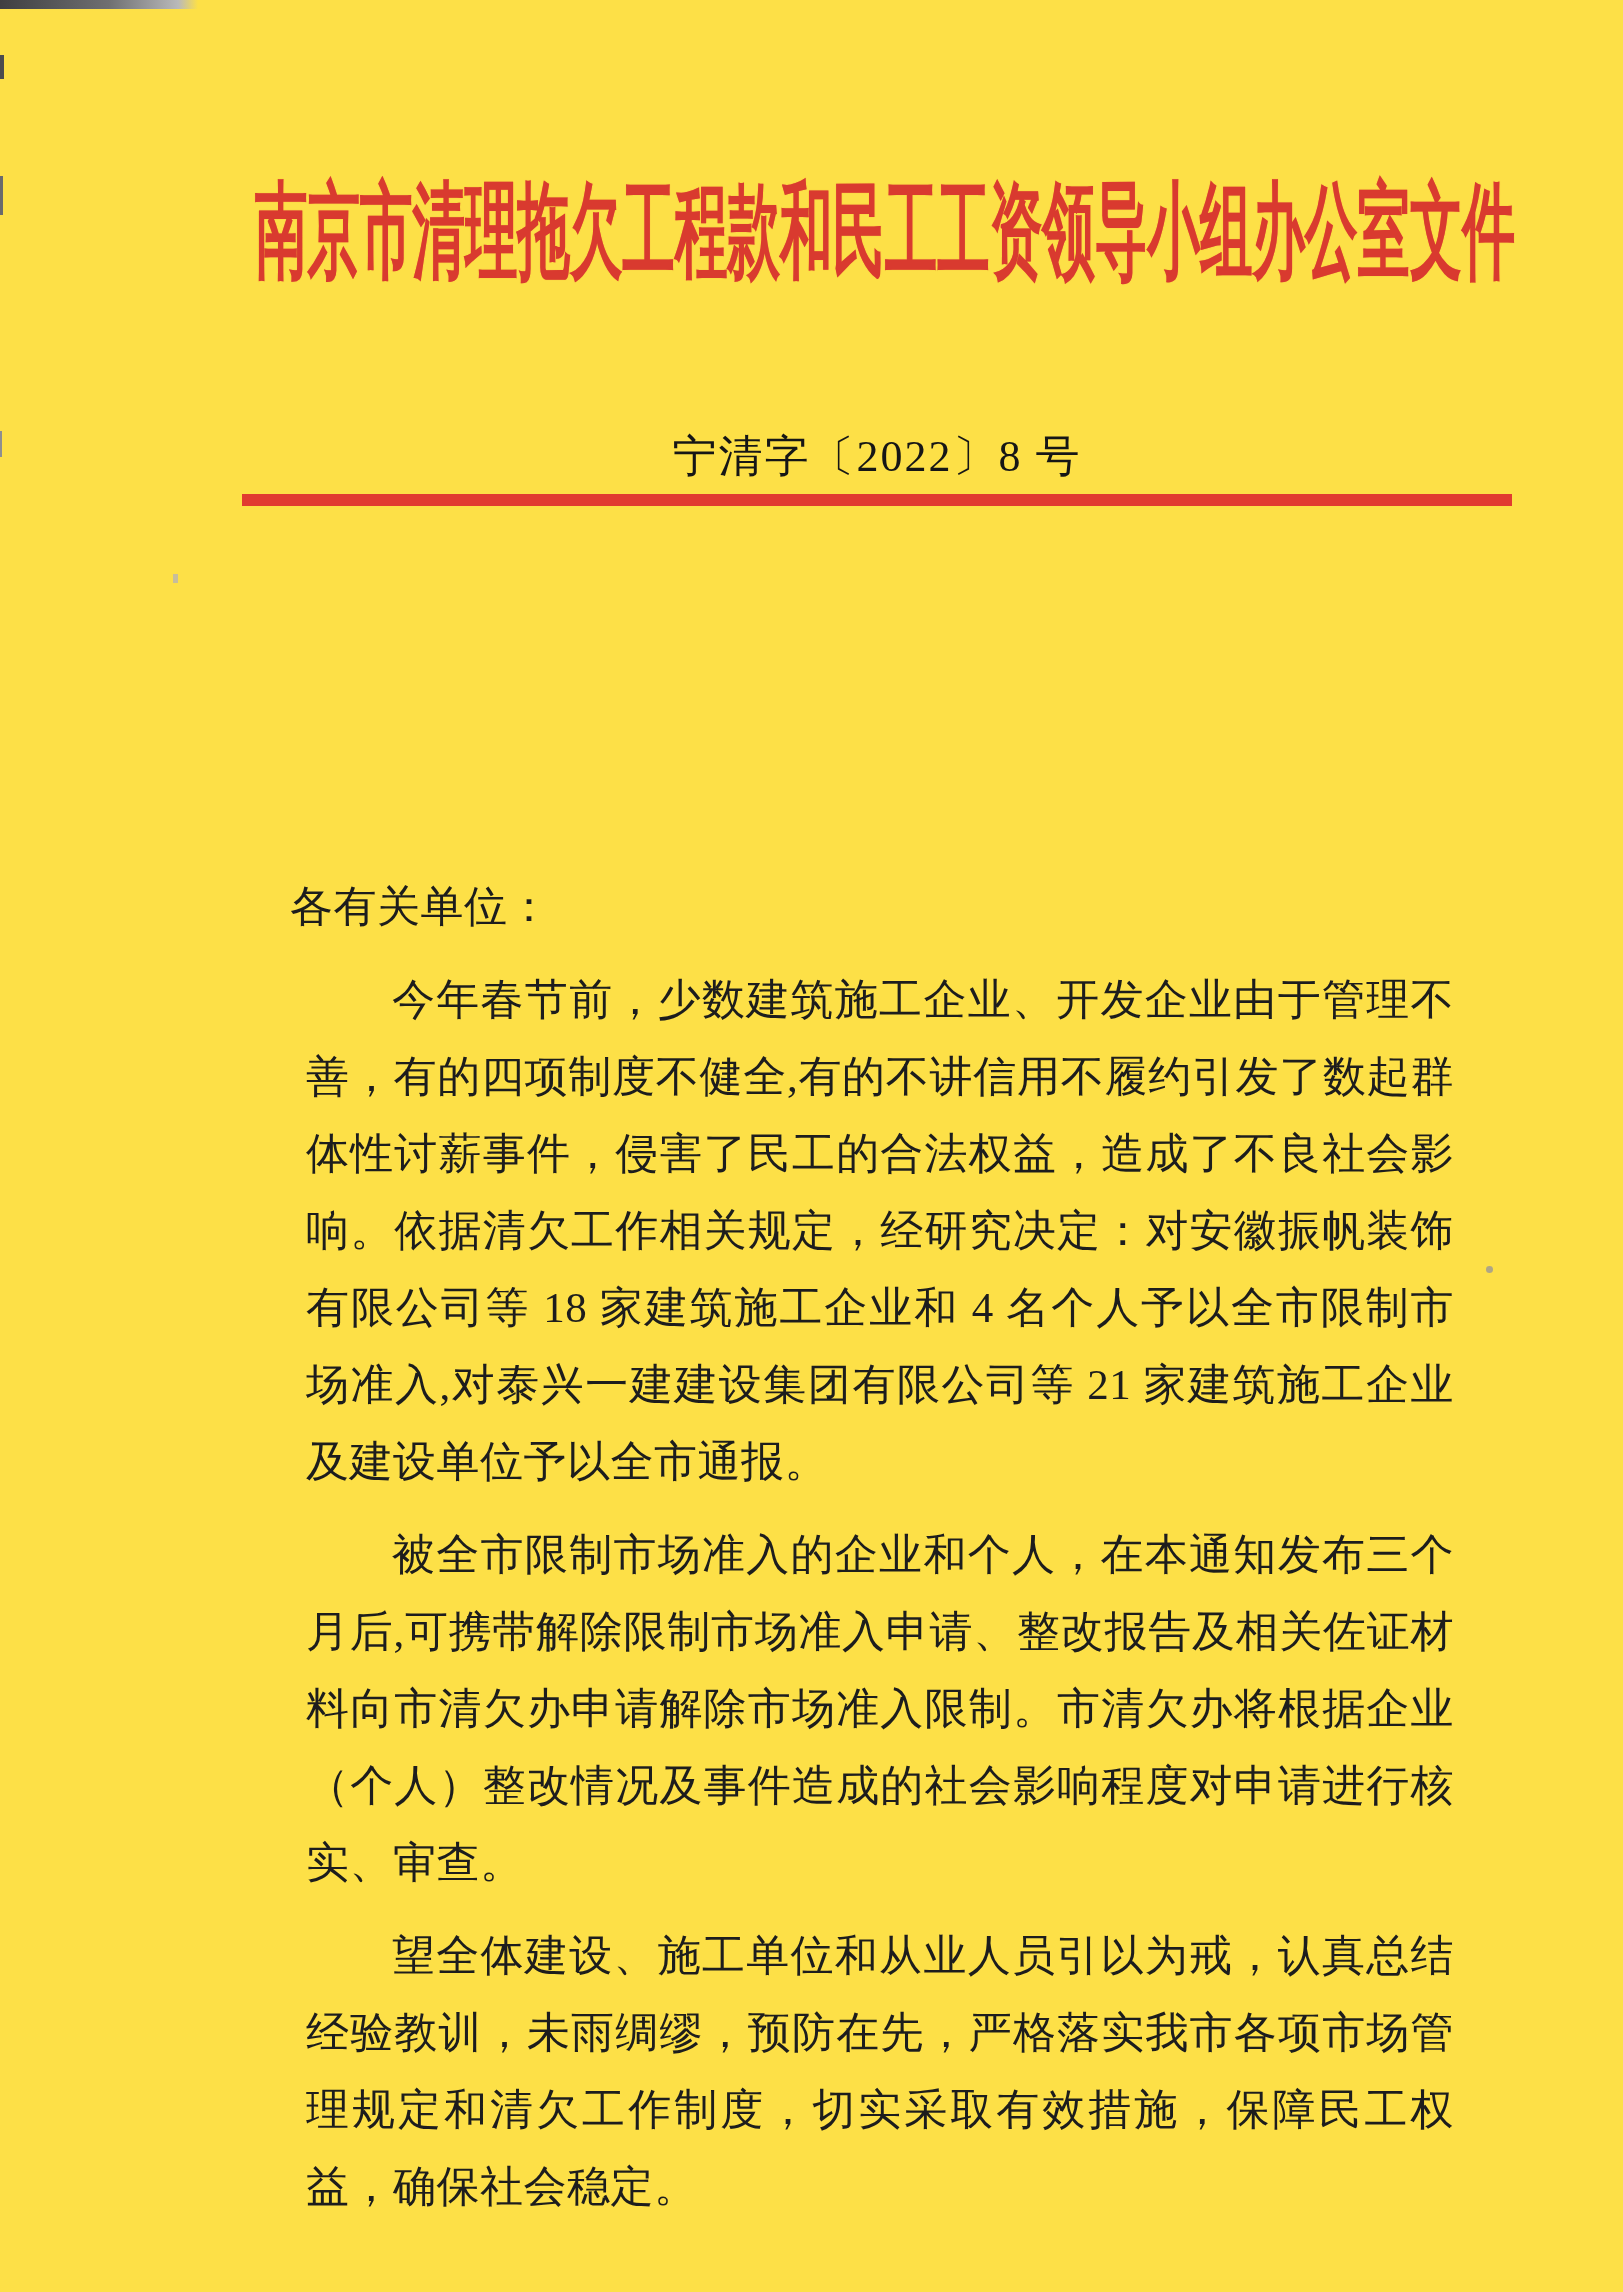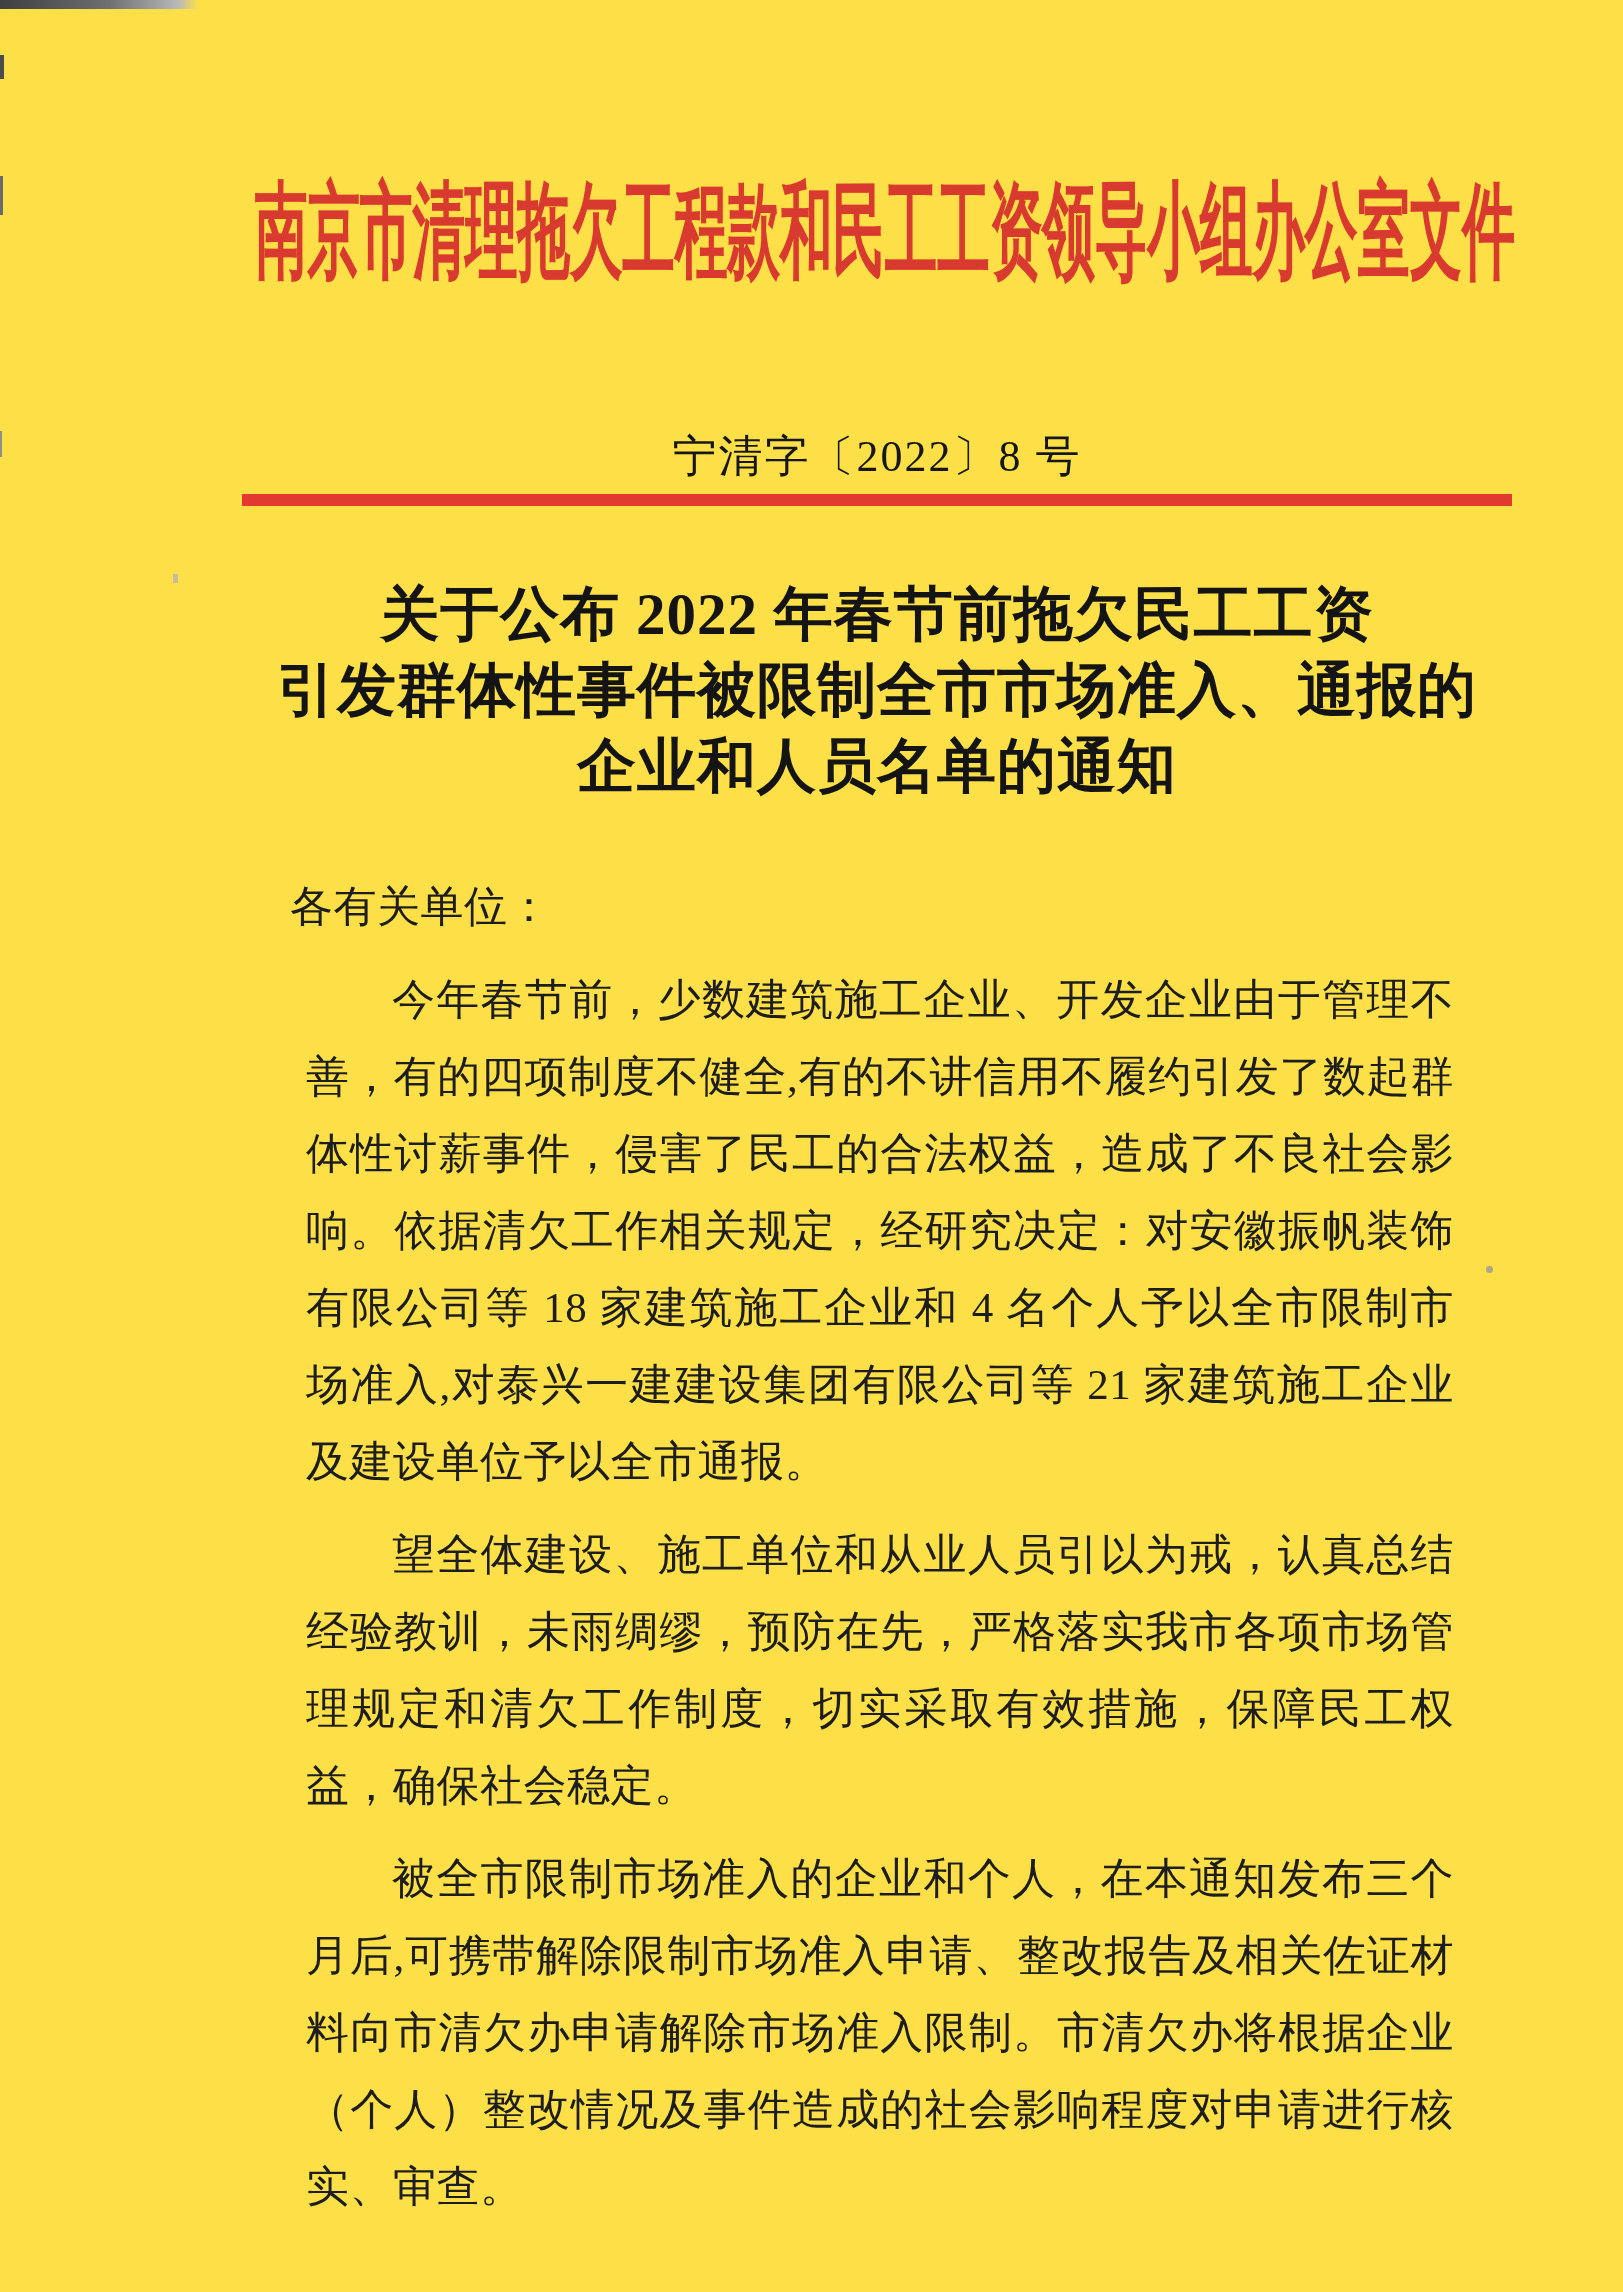--- a/index.html
+++ b/index.html
@@ -78,27 +78,22 @@
   <div class="artifact dot-right"></div>
 
   <div class="red-header">
     <span class="fit" style="transform-origin: center center; transform: scaleX(0.5);">南京市清理拖欠工程款和民工工资领导小组办公室文件</span>
   </div>
 
   <div class="doc-number">宁清字〔2022〕8 号</div>
 
   <div class="red-rule"></div>
 
-  <div class="title-block">
-    <div class="tline">关于公布 2022 年春节前拖欠民工工资</div>
-    <div class="tline">引发群体性事件被限制全市市场准入、通报的</div>
-    <div class="tline">企业和人员名单的通知</div>
-  </div>
 
   <div class="body-block">
     <div class="salutation">各有关单位：</div>
     <p class="para">今年春节前，少数建筑施工企业、开发企业由于管理不善，有的四项制度不健全,有的不讲信用不履约引发了数起群体性讨薪事件，侵害了民工的合法权益，造成了不良社会影响。依据清欠工作相关规定，经研究决定：对安徽振帆装饰有限公司等 18 家建筑施工企业和 4 名个人予以全市限制市场准入,对泰兴一建建设集团有限公司等 21 家建筑施工企业及建设单位予以全市通报。</p>
+    <p class="para">被全市限制市场准入的企业和个人，在本通知发布三个月后,可携带解除限制市场准入申请、整改报告及相关佐证材料向市清欠办申请解除市场准入限制。市清欠办将根据企业（个人）整改情况及事件造成的社会影响程度对申请进行核实、审查。</p>
     <p class="para">望全体建设、施工单位和从业人员引以为戒，认真总结经验教训，未雨绸缪，预防在先，严格落实我市各项市场管理规定和清欠工作制度，切实采取有效措施，保障民工权益，确保社会稳定。</p>
-    <p class="para">被全市限制市场准入的企业和个人，在本通知发布三个月后,可携带解除限制市场准入申请、整改报告及相关佐证材料向市清欠办申请解除市场准入限制。市清欠办将根据企业（个人）整改情况及事件造成的社会影响程度对申请进行核实、审查。</p>
   </div>
 
 </div>
 
 
 </body></html>

